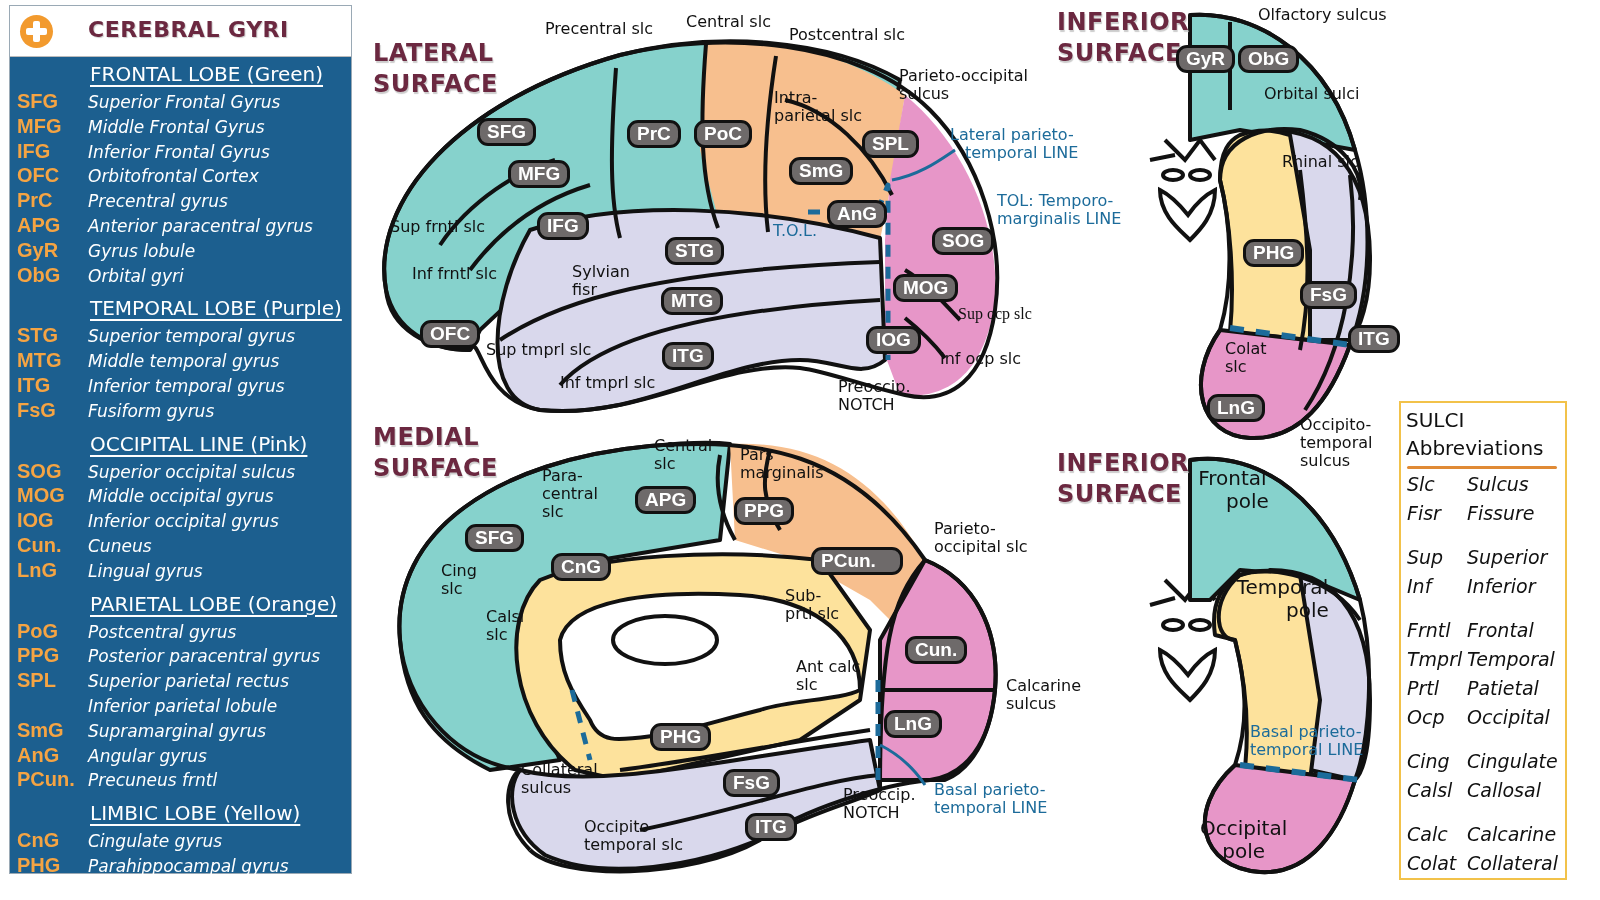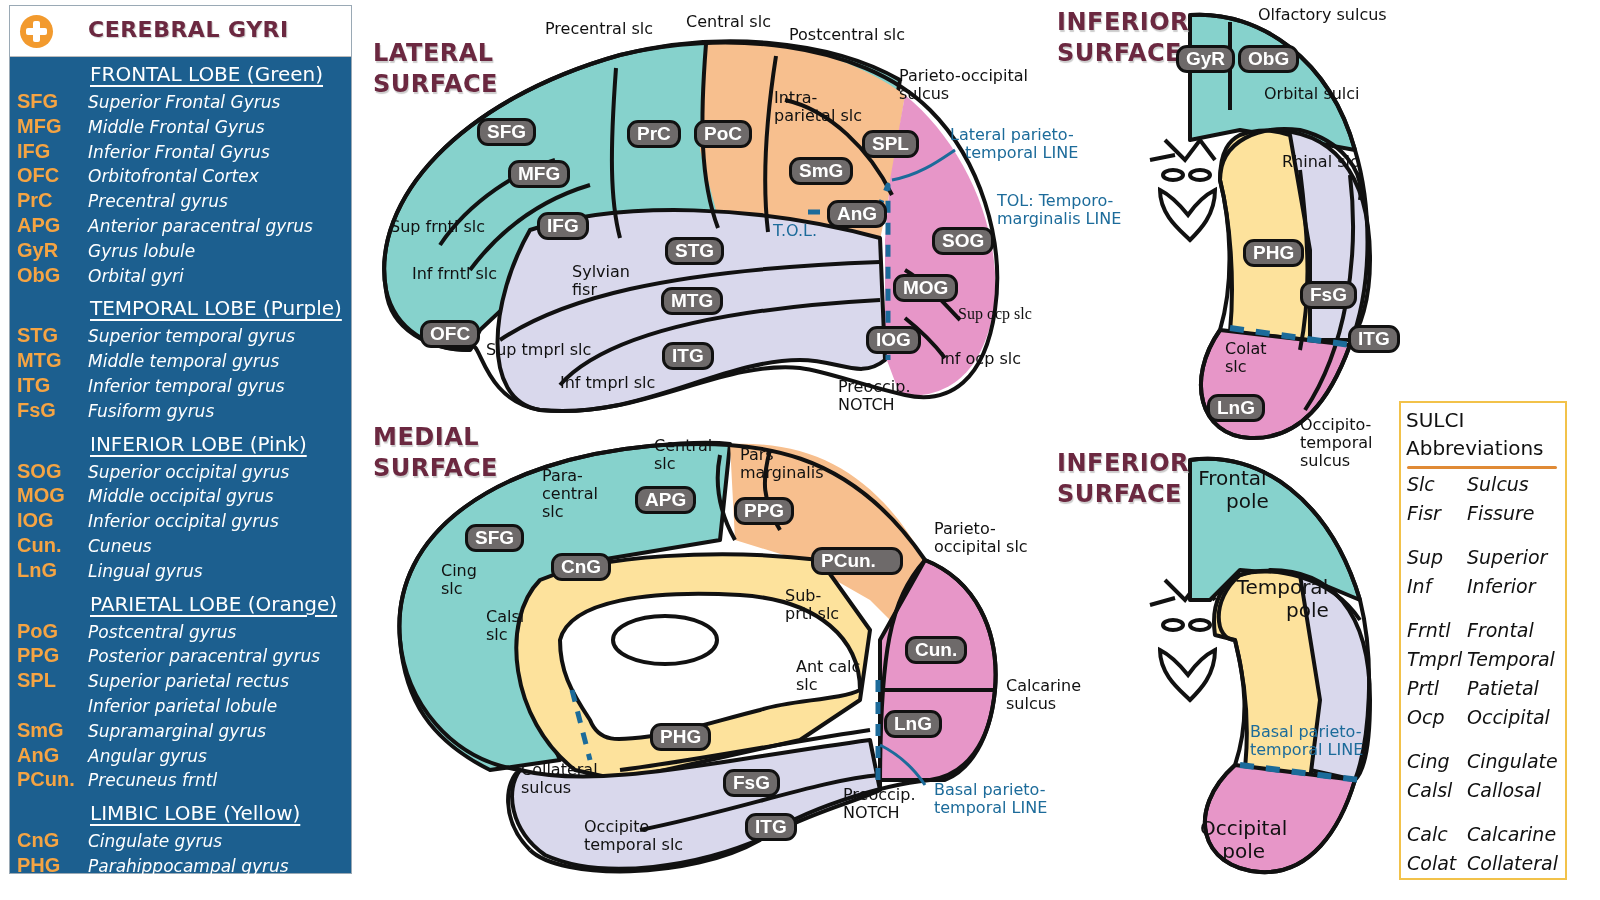--- a/index.html
+++ b/index.html
@@ -82,24 +82,24 @@
         <span class="full">Middle temporal gyrus</span>
       </div>
       <div class="row" style="top: 316px;">
         <span class="abbr">ITG</span>
         <span class="full">Inferior temporal gyrus</span>
       </div>
       <div class="row" style="top: 340.8px;">
         <span class="abbr">FsG</span>
         <span class="full">Fusiform gyrus</span>
       </div>
-      <div class="sec-title" style="top: 373.6px;">INFERIOR LOBE  (Pink)</div>
+      <div class="sec-title" style="top: 373.6px;">OCCIPITAL LINE  (Pink)</div>
       <div class="row" style="top: 401.6px;">
         <span class="abbr">SOG</span>
-        <span class="full">Superior occipital gyrus</span>
+        <span class="full">Superior occipital sulcus</span>
       </div>
       <div class="row" style="top: 426.4px;">
         <span class="abbr">MOG</span>
         <span class="full">Middle occipital gyrus</span>
       </div>
       <div class="row" style="top: 451.2px;">
         <span class="abbr">IOG</span>
         <span class="full">Inferior occipital gyrus</span>
       </div>
       <div class="row" style="top: 476px;">

